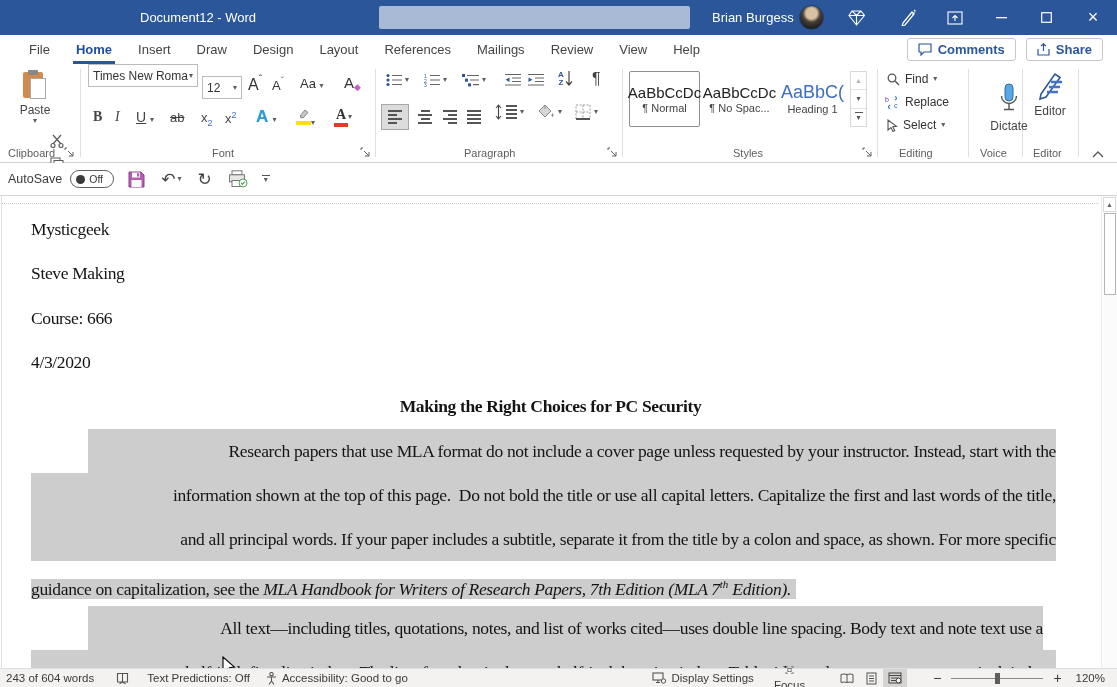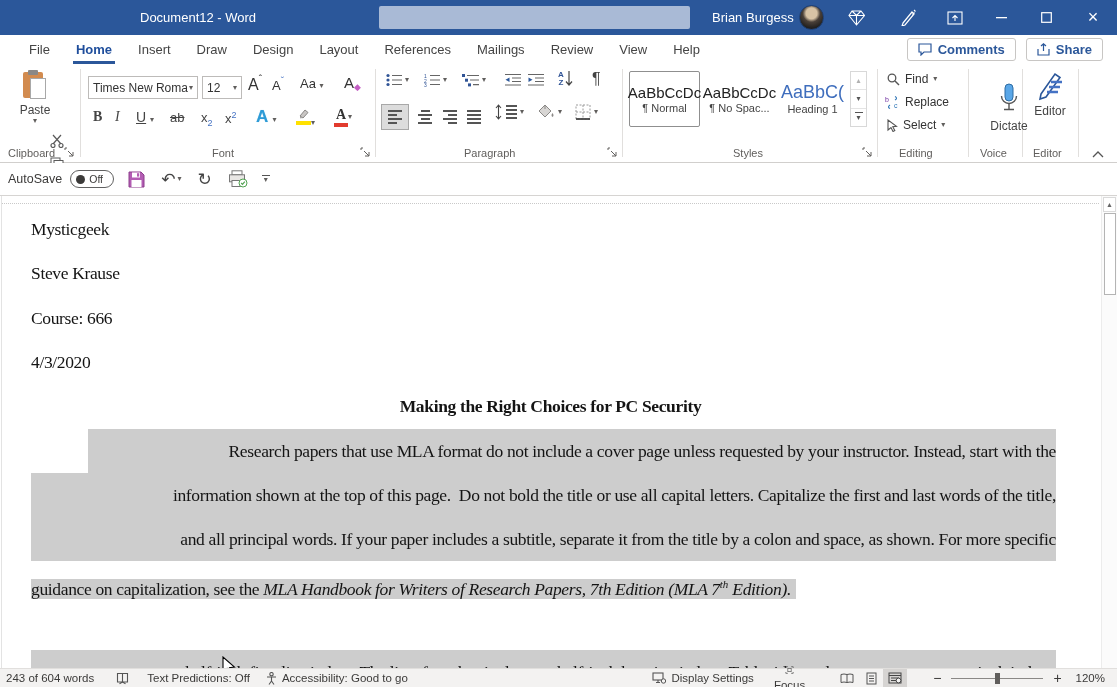--- a/index.html
+++ b/index.html
@@ -196,21 +196,21 @@
       <svg width="16" height="15" viewBox="0 0 16 15">
           <rect x="1" y="1" width="13" height="5" fill="#e8a33d" stroke="#b97a22"></rect>
           <path d="M7 6 v3 h2 v5" fill="none" stroke="#8a8886" stroke-width="1.4"></path>
         </svg>
     </div>
     <div class="rlabel" style="left:8px;">Clipboard</div>
     <svg class="launcher" style="left:64px;" viewBox="0 0 11 11">
         <path d="M1 3 V1 H3 M4 4 L9 9 M9 5 V9 H5" fill="none" stroke="#605e5c"></path>
       </svg>
 
-    <div class="combo" style="left:88px;top:12px;width:110px;">
+    <div class="combo" style="left:88px;top:0;width:110px;">
       <span>Times New Roma</span>
         <span class="caret">▾</span>
     </div>
     <div class="combo" style="left:202px;top:12px;width:40px;">
       <span>12</span>
         <span class="caret">▾</span>
     </div>
     <div class="abs" style="left:248px;top:10px;font-size:16px;color:#333;"><span>A</span><span style="font-size:10px;vertical-align:7px;">ˆ</span></div>
     <div class="abs" style="left:272px;top:12px;font-size:13px;color:#333;"><span>A</span><span style="font-size:10px;vertical-align:5px;color:#4472c4;">ˇ</span></div>
     <div class="abs" style="left:300px;top:12px;font-size:13px;color:#333;"><span>Aa</span> <span class="caret">▾</span></div>
@@ -460,33 +460,34 @@
       <span style="width:8px;border-top:1.2px solid #555;"></span>
       <span class="caret">▾</span>
     </span>
   </div>
 
   <div class="doc">
     <div class="docedge"></div>
     <div class="dotline"></div>
 
     <div class="line" style="top:11px;">Mysticgeek</div>
-    <div class="line" style="top:55px;">Steve Krause</div>
+    <div class="line" style="top:55px;">Steve Making</div>
     <div class="line" style="top:100px;">Course: 666</div>
     <div class="line" style="top:144px;">4/3/2020</div>
     <div class="line titleline" style="top:188px;">Making the Right Choices for PC Security</div>
 
     <div class="line sel" style="top:233px;left:88px;width:968px;">Research papers that use MLA format do not include a cover page unless requested by your instructor. Instead, start with the</div>
     <div class="line sel" style="top:277px;">information shown at the top of this page.&nbsp; Do not bold the title or use all capital letters. Capitalize the first and last words of the title,</div>
     <div class="line sel" style="top:321px;">and all principal words. If your paper includes a subtitle, separate it from the title by a colon and space, as shown. For more specific</div>
     <div class="line" style="top:366px;">
       <span class="selspan">
         <span>guidance on capitalization, see the </span><span class="it">MLA Handbook for Writers of Research Papers, 7th Edition (MLA 7</span><sup class="it">th</sup><span class="it"> Edition).</span>
       </span>
     </div>
+    <div class="line sel" style="top:410px;left:88px;width:955px;">All text—including titles, quotations, notes, and list of works cited—uses double line spacing. Body text and note text use a</div>
     <div class="line sel" style="top:454px;">half-inch first-line indent. The list of works cited uses a half-inch hanging indent. Table titles and sources use a quarter-inch indent.</div>
 
     <svg class="mousecursor" width="15" height="22" viewBox="0 0 15 22">
       <path d="M1 1 L1 16 L5 12.5 L7.5 18.5 L10 17.4 L7.5 11.6 L12.5 11 Z" fill="#fff" stroke="#000" stroke-width="1.1"></path>
     </svg>
   </div>
 
   <div class="vscroll">
     <div class="vs-up">▲</div>
     <div class="vs-thumb"></div>

